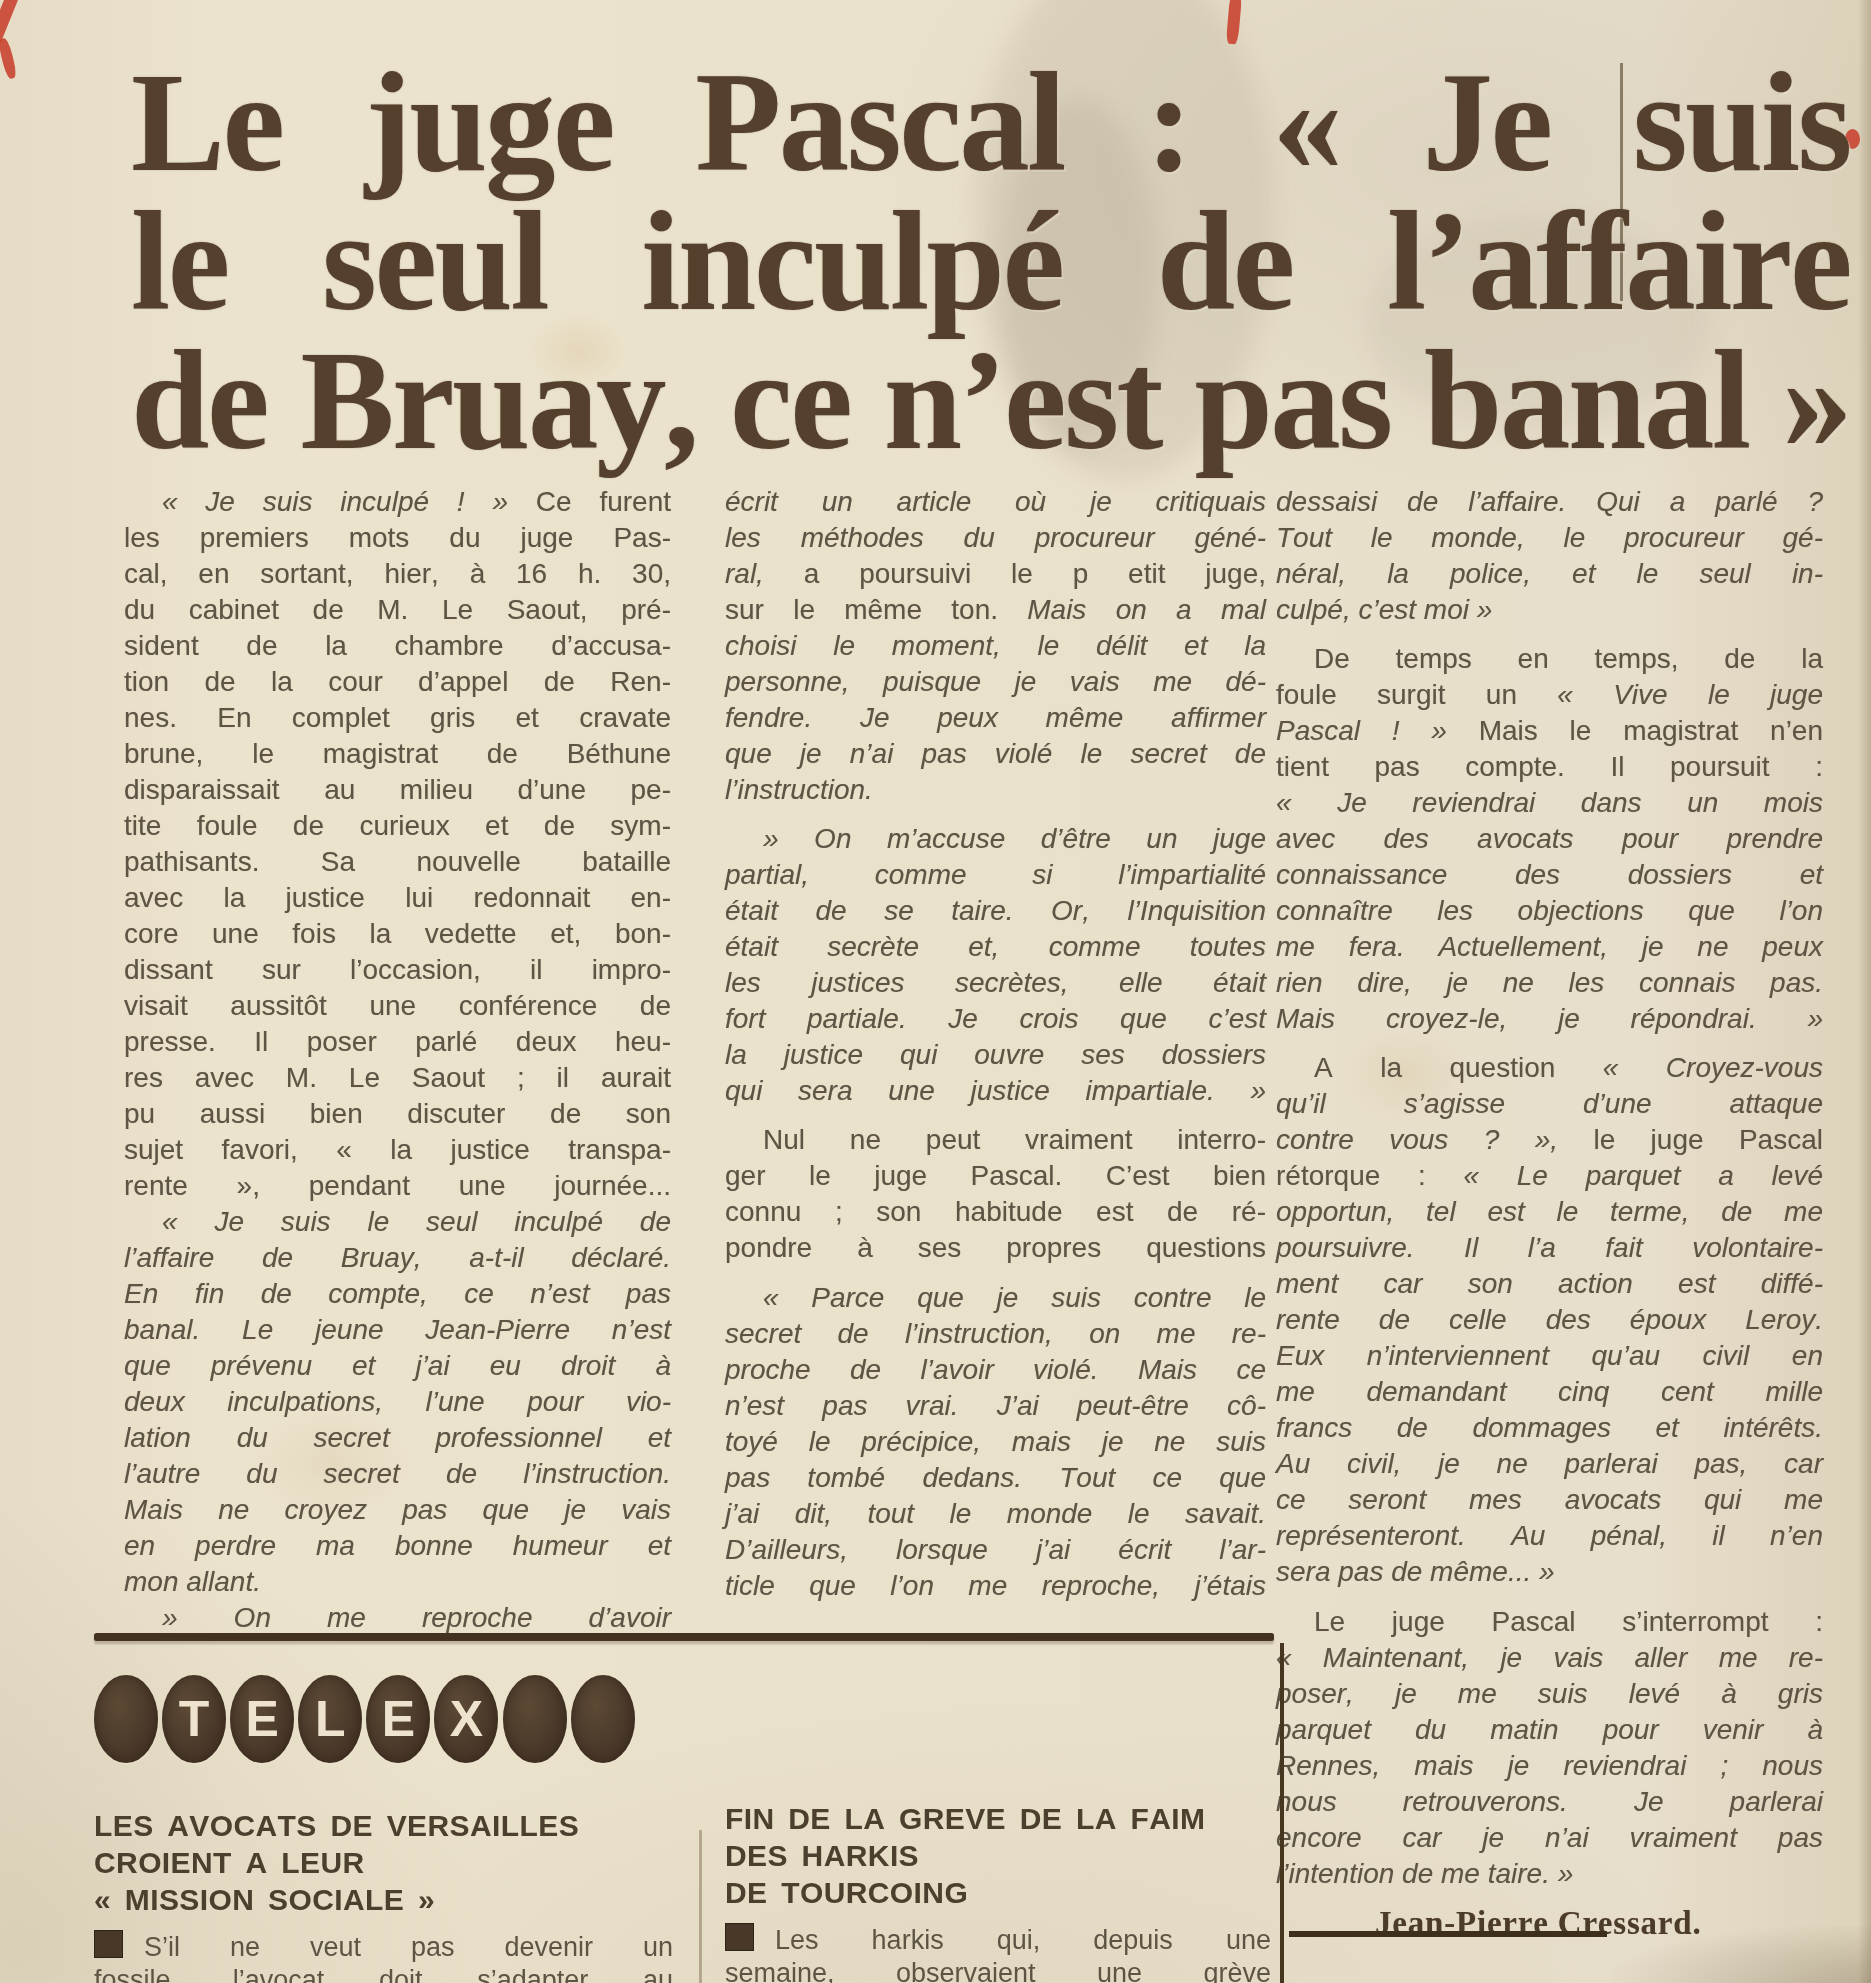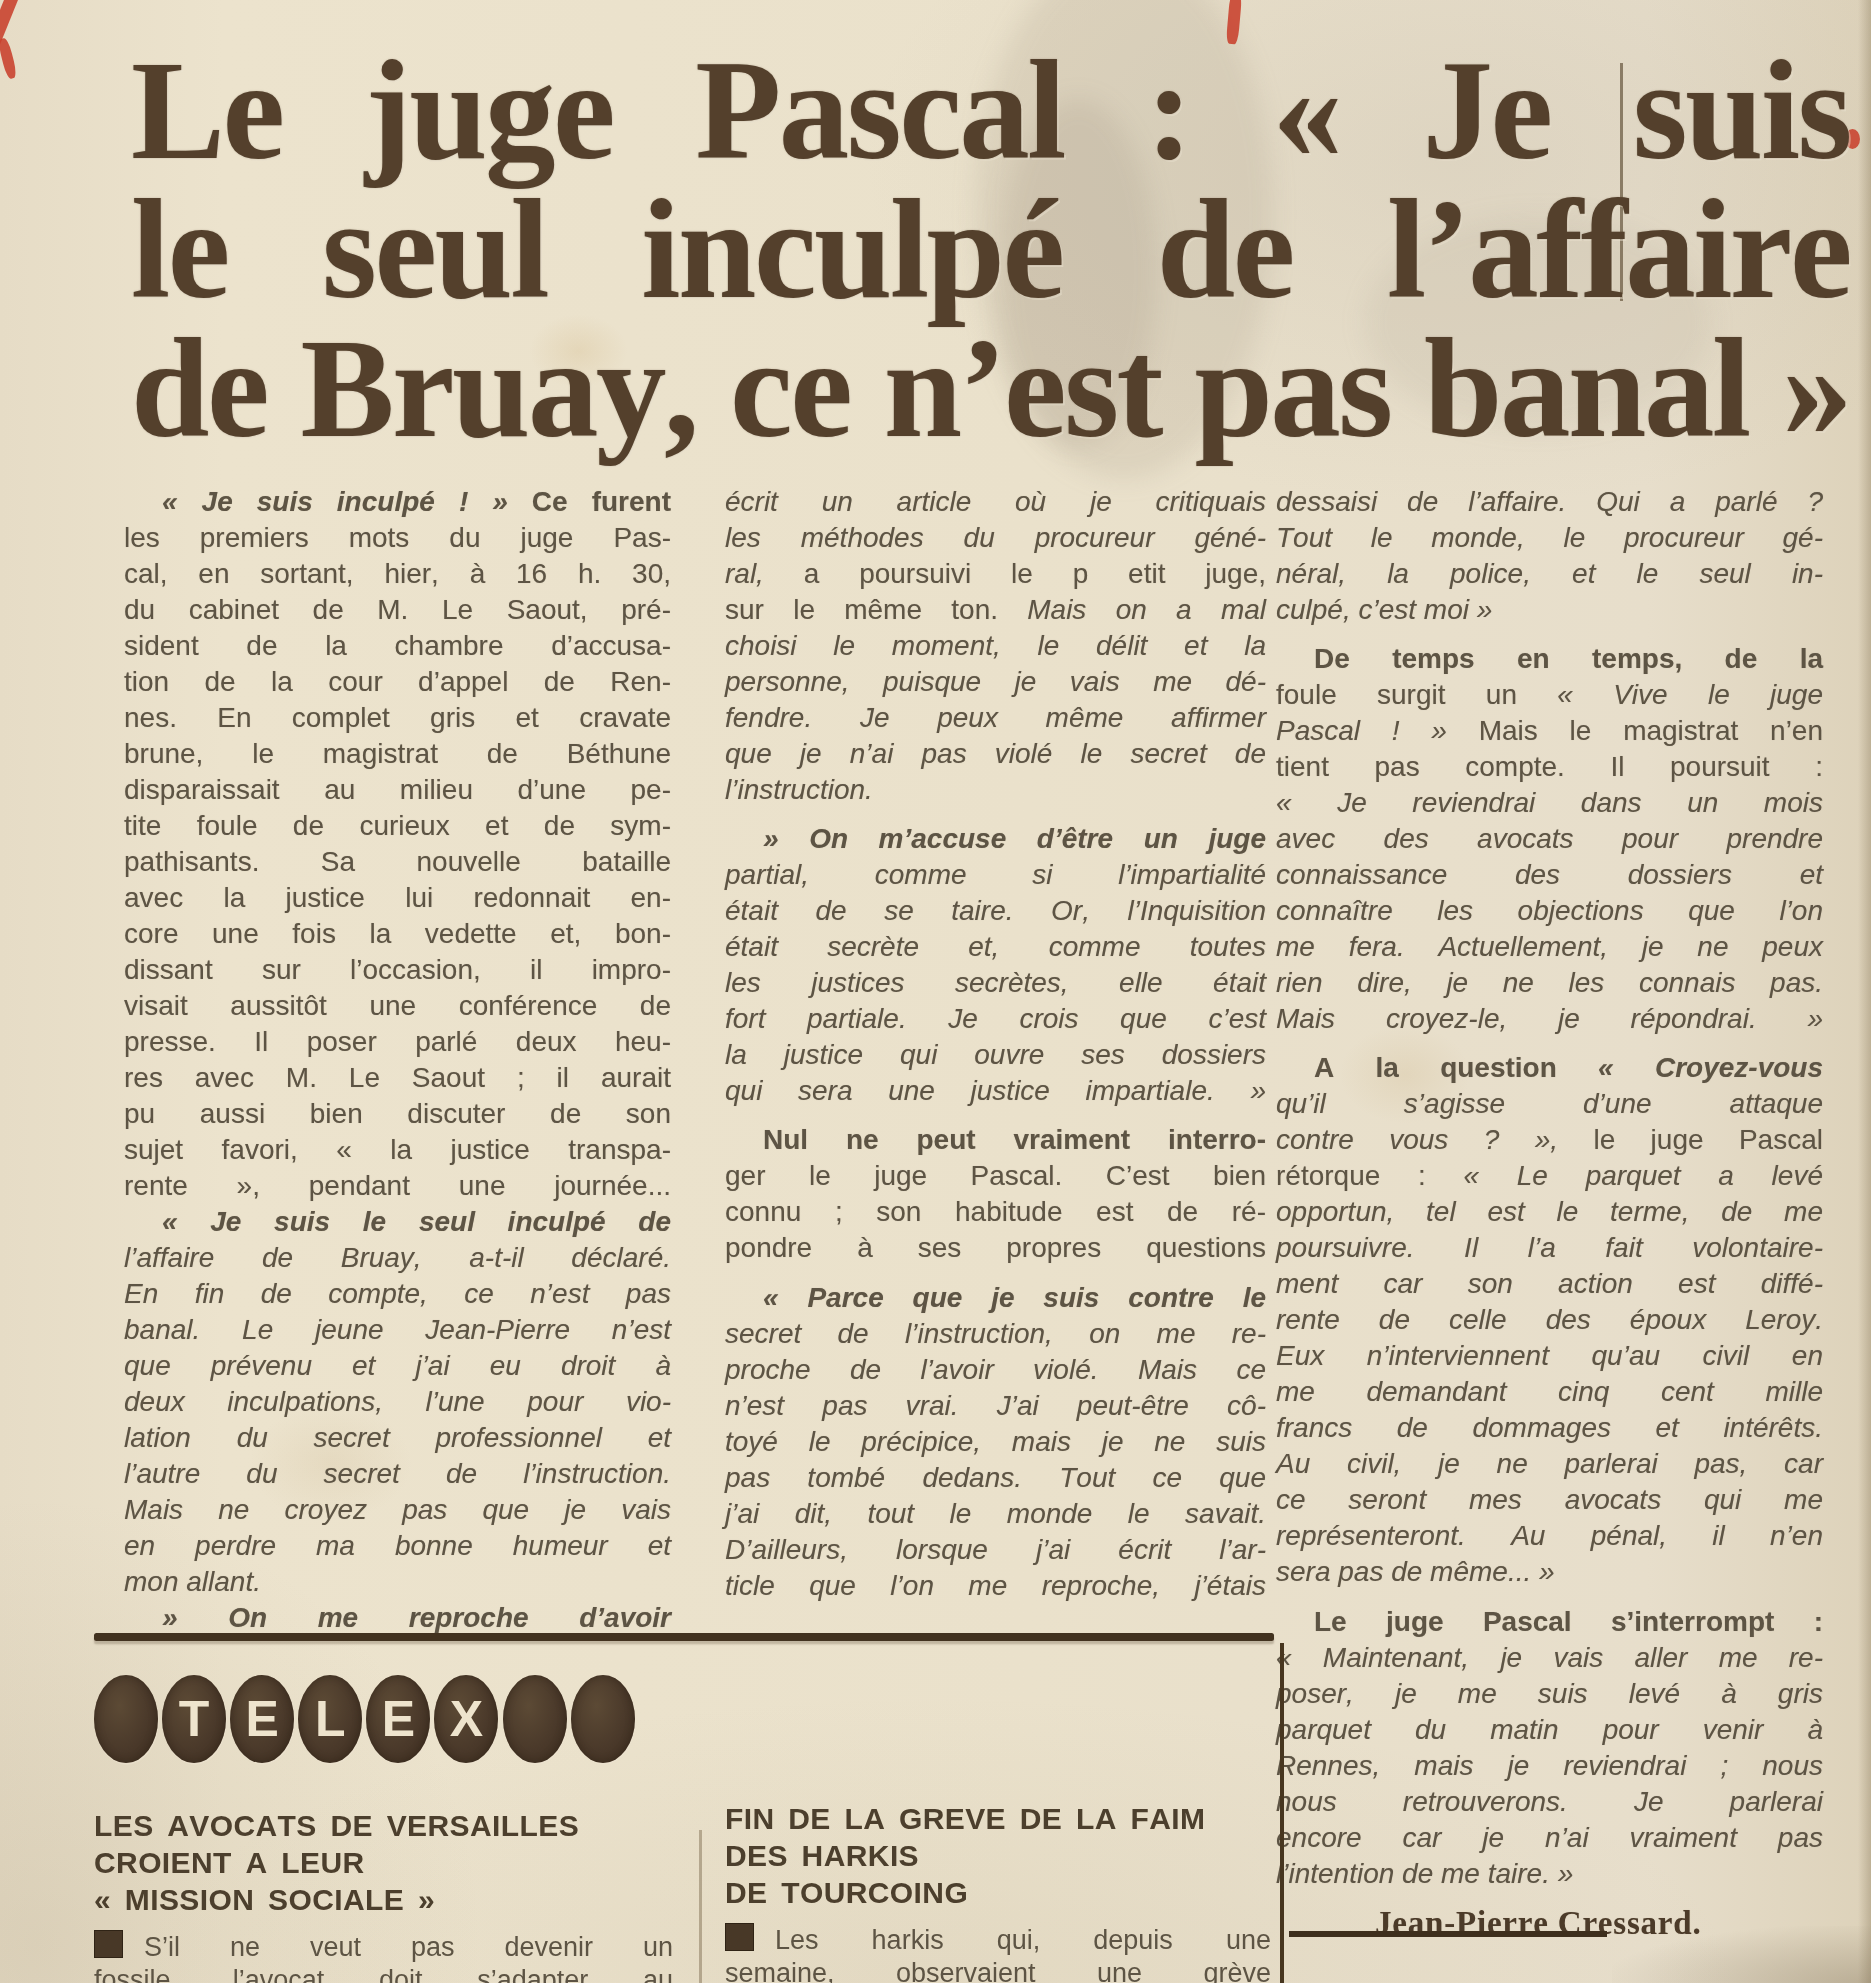--- a/index.html
+++ b/index.html
@@ -7,38 +7,38 @@
     position:relative;width:1871px;height:1984px;overflow:hidden;
     background:
       radial-gradient(992px 579px at 78% 8%, rgba(190,180,162,.25), rgba(190,180,162,0) 60%),
       radial-gradient(744px 744px at 2% 98%, rgba(160,145,115,.18), rgba(160,145,115,0) 60%),
       radial-gradient(1157px 413px at 50% 100%, rgba(170,155,125,.12), rgba(170,155,125,0) 70%),
       linear-gradient(90deg, #e6dcc6 0%, #ece3cd 12%, #eae1cb 55%, #e7decb 88%, #ddd2ba 100%);
     font-kerning:none;
   }
   
   .headline{
-    position:absolute;left:131px;top:48px;width:1719px;
+    position:absolute;left:131px;top:60px;width:1719px;
     font-family:"Liberation Serif", serif;font-weight:700;
     font-size:141px;letter-spacing:-2.5px;color:#54402c;
     text-shadow:0 0 1.7px rgba(84,64,44,.35), 1.7px 1.7px 0 rgba(236,227,209,.5);
   }
   .headline-line{height:139px;line-height:124px;text-align:justify;text-align-last:justify;}
   
   .col{
     position:absolute;top:484px;
     font-family:"Liberation Sans", sans-serif;font-size:28px;color:#5d5444;
     text-shadow:0 0 0.8px rgba(93,84,68,.3);
   }
   #col0{left:124px;width:547px;}
   #col1{left:725px;width:541px;}
   #col2{left:1276px;width:547px;}
   .line{height:36px;line-height:36px;text-align:justify;text-align-last:justify;white-space:nowrap;}
   .line.short{text-align-last:left;}
-  .line.ind{text-indent:38px;font-weight:bold;}
+  .line.ind{text-indent:38px;}
   .line.gap{margin-top:13.2px;}
   .line .i{font-style:italic;}
   .line .r{font-style:normal;}
   .signature{
     margin-top:13.2px;padding-left:99px;
     font-family:"Liberation Serif", serif;font-weight:700;font-size:33px;color:#4c3b29;
     letter-spacing:0.8px;
   }
   
   .rule-heavy{position:absolute;left:94px;top:1633px;width:1180px;height:8.3px;background:#42321f;border-radius:2.5px;box-shadow:0 3.3px 1.7px rgba(66,50,31,.25);}

